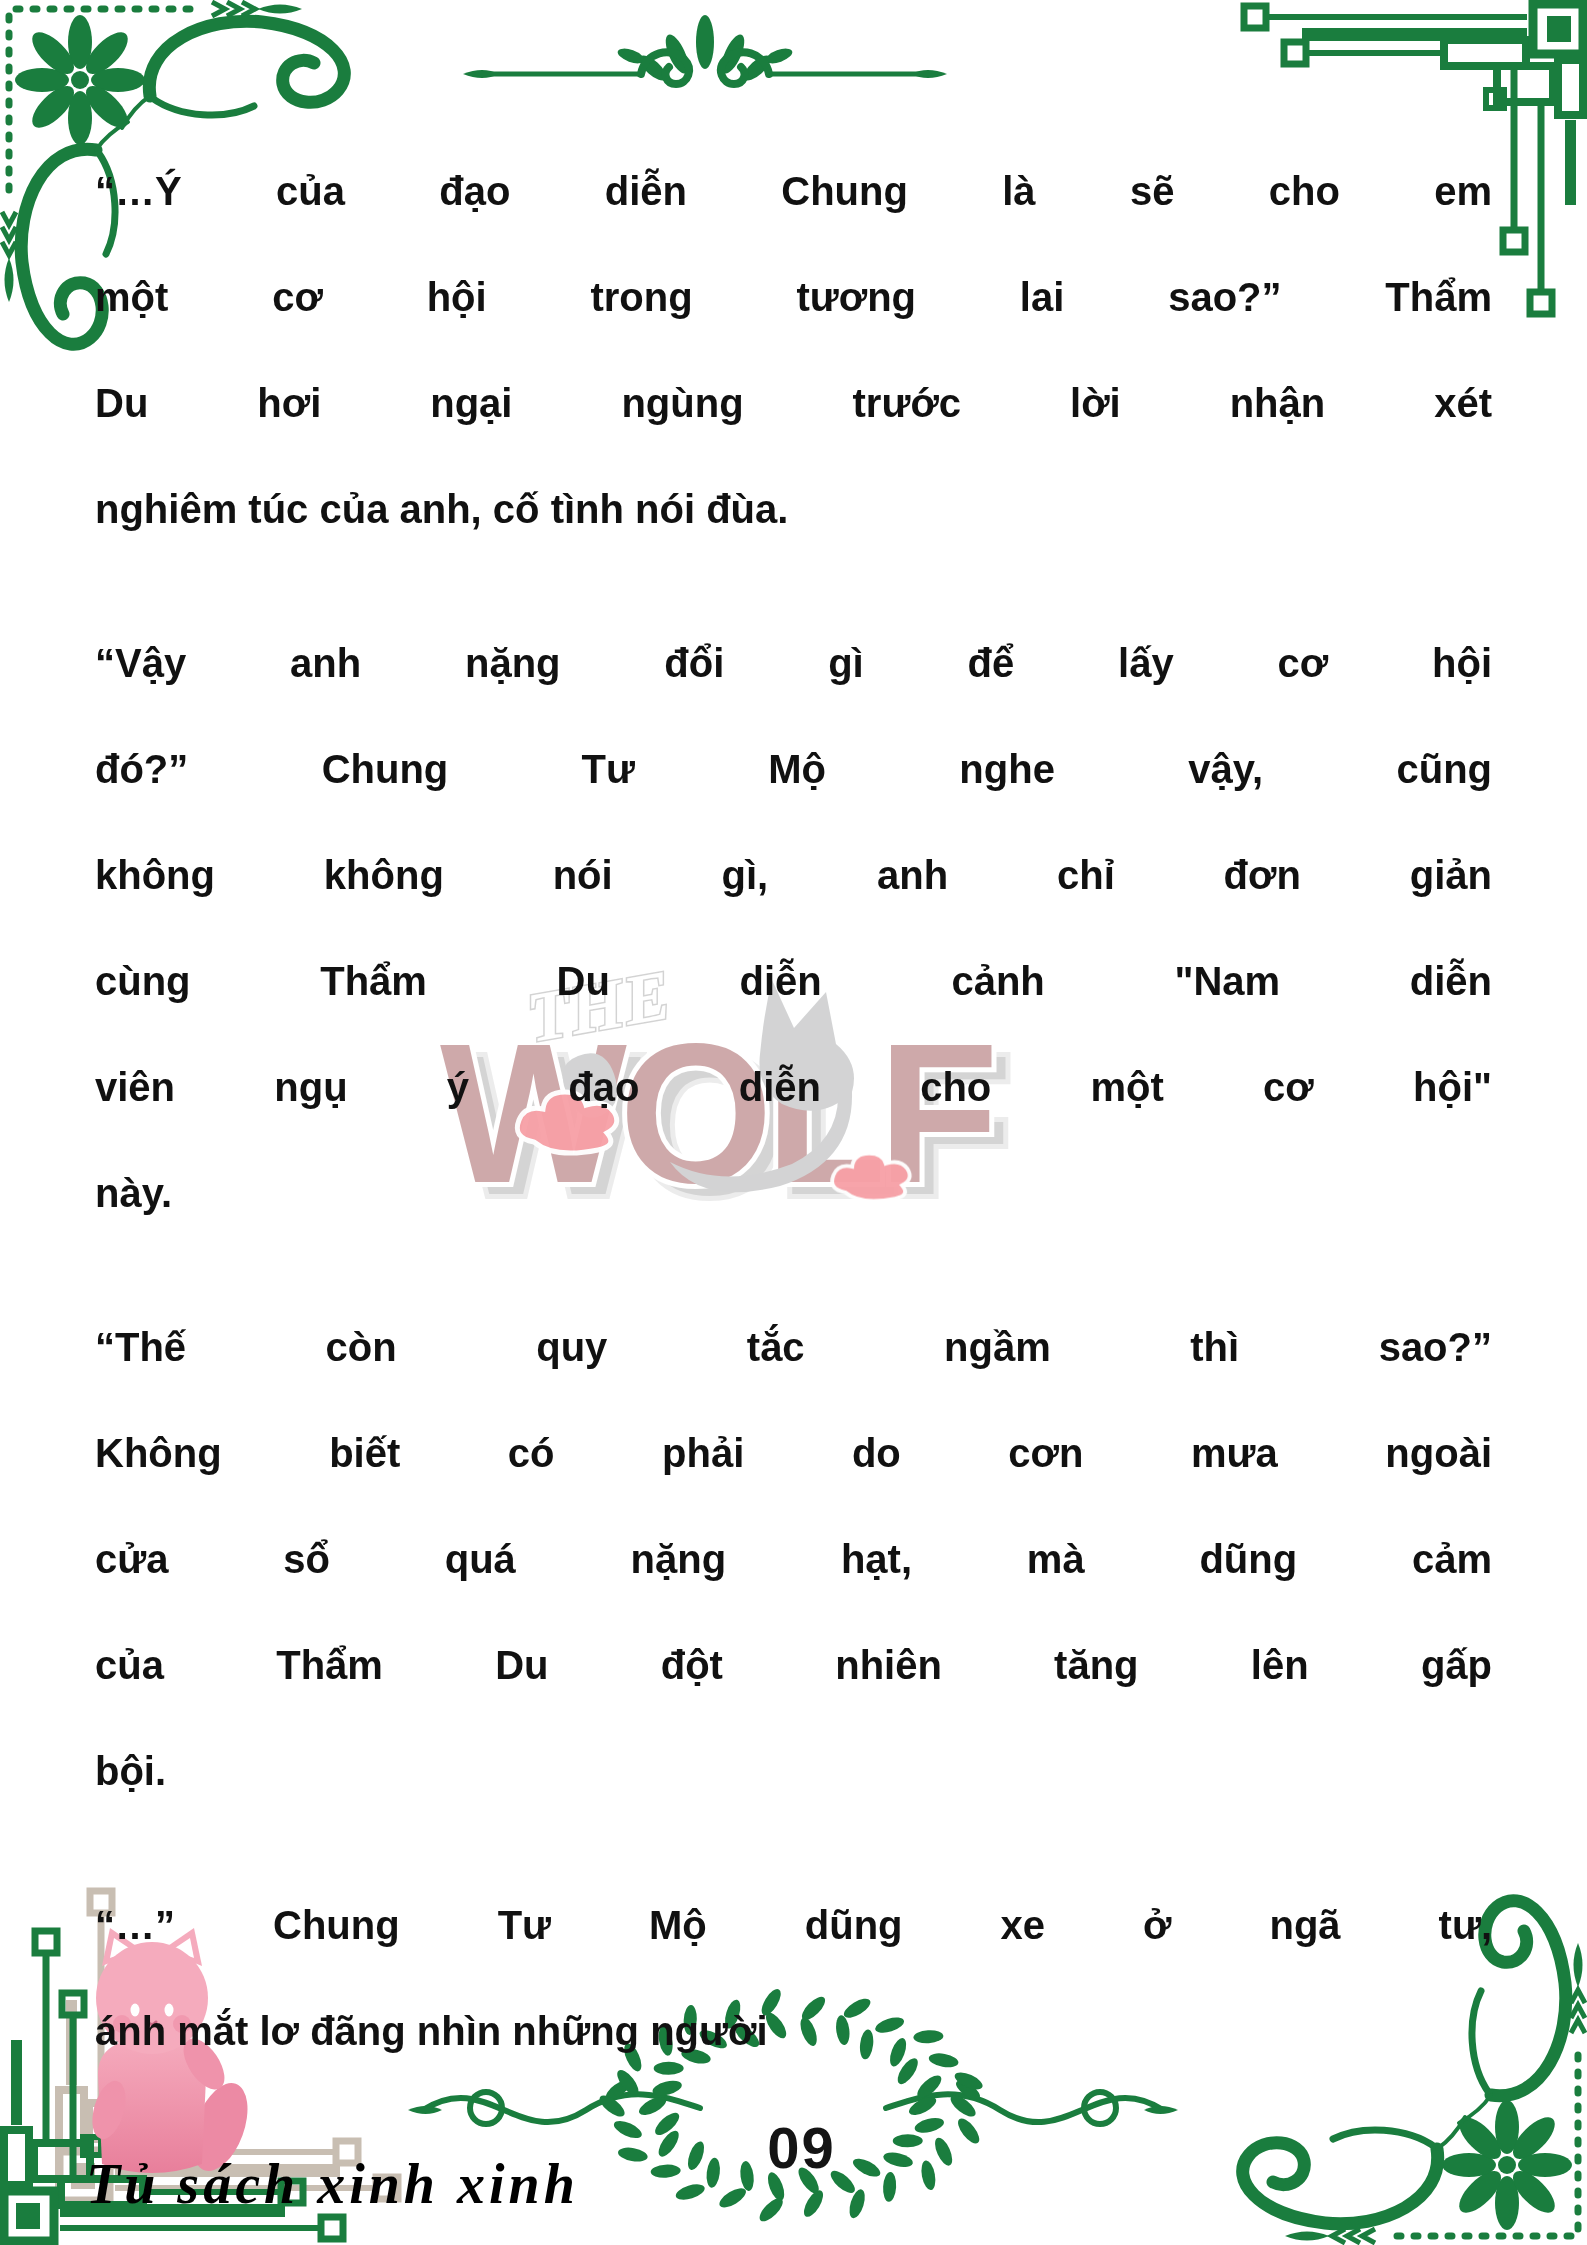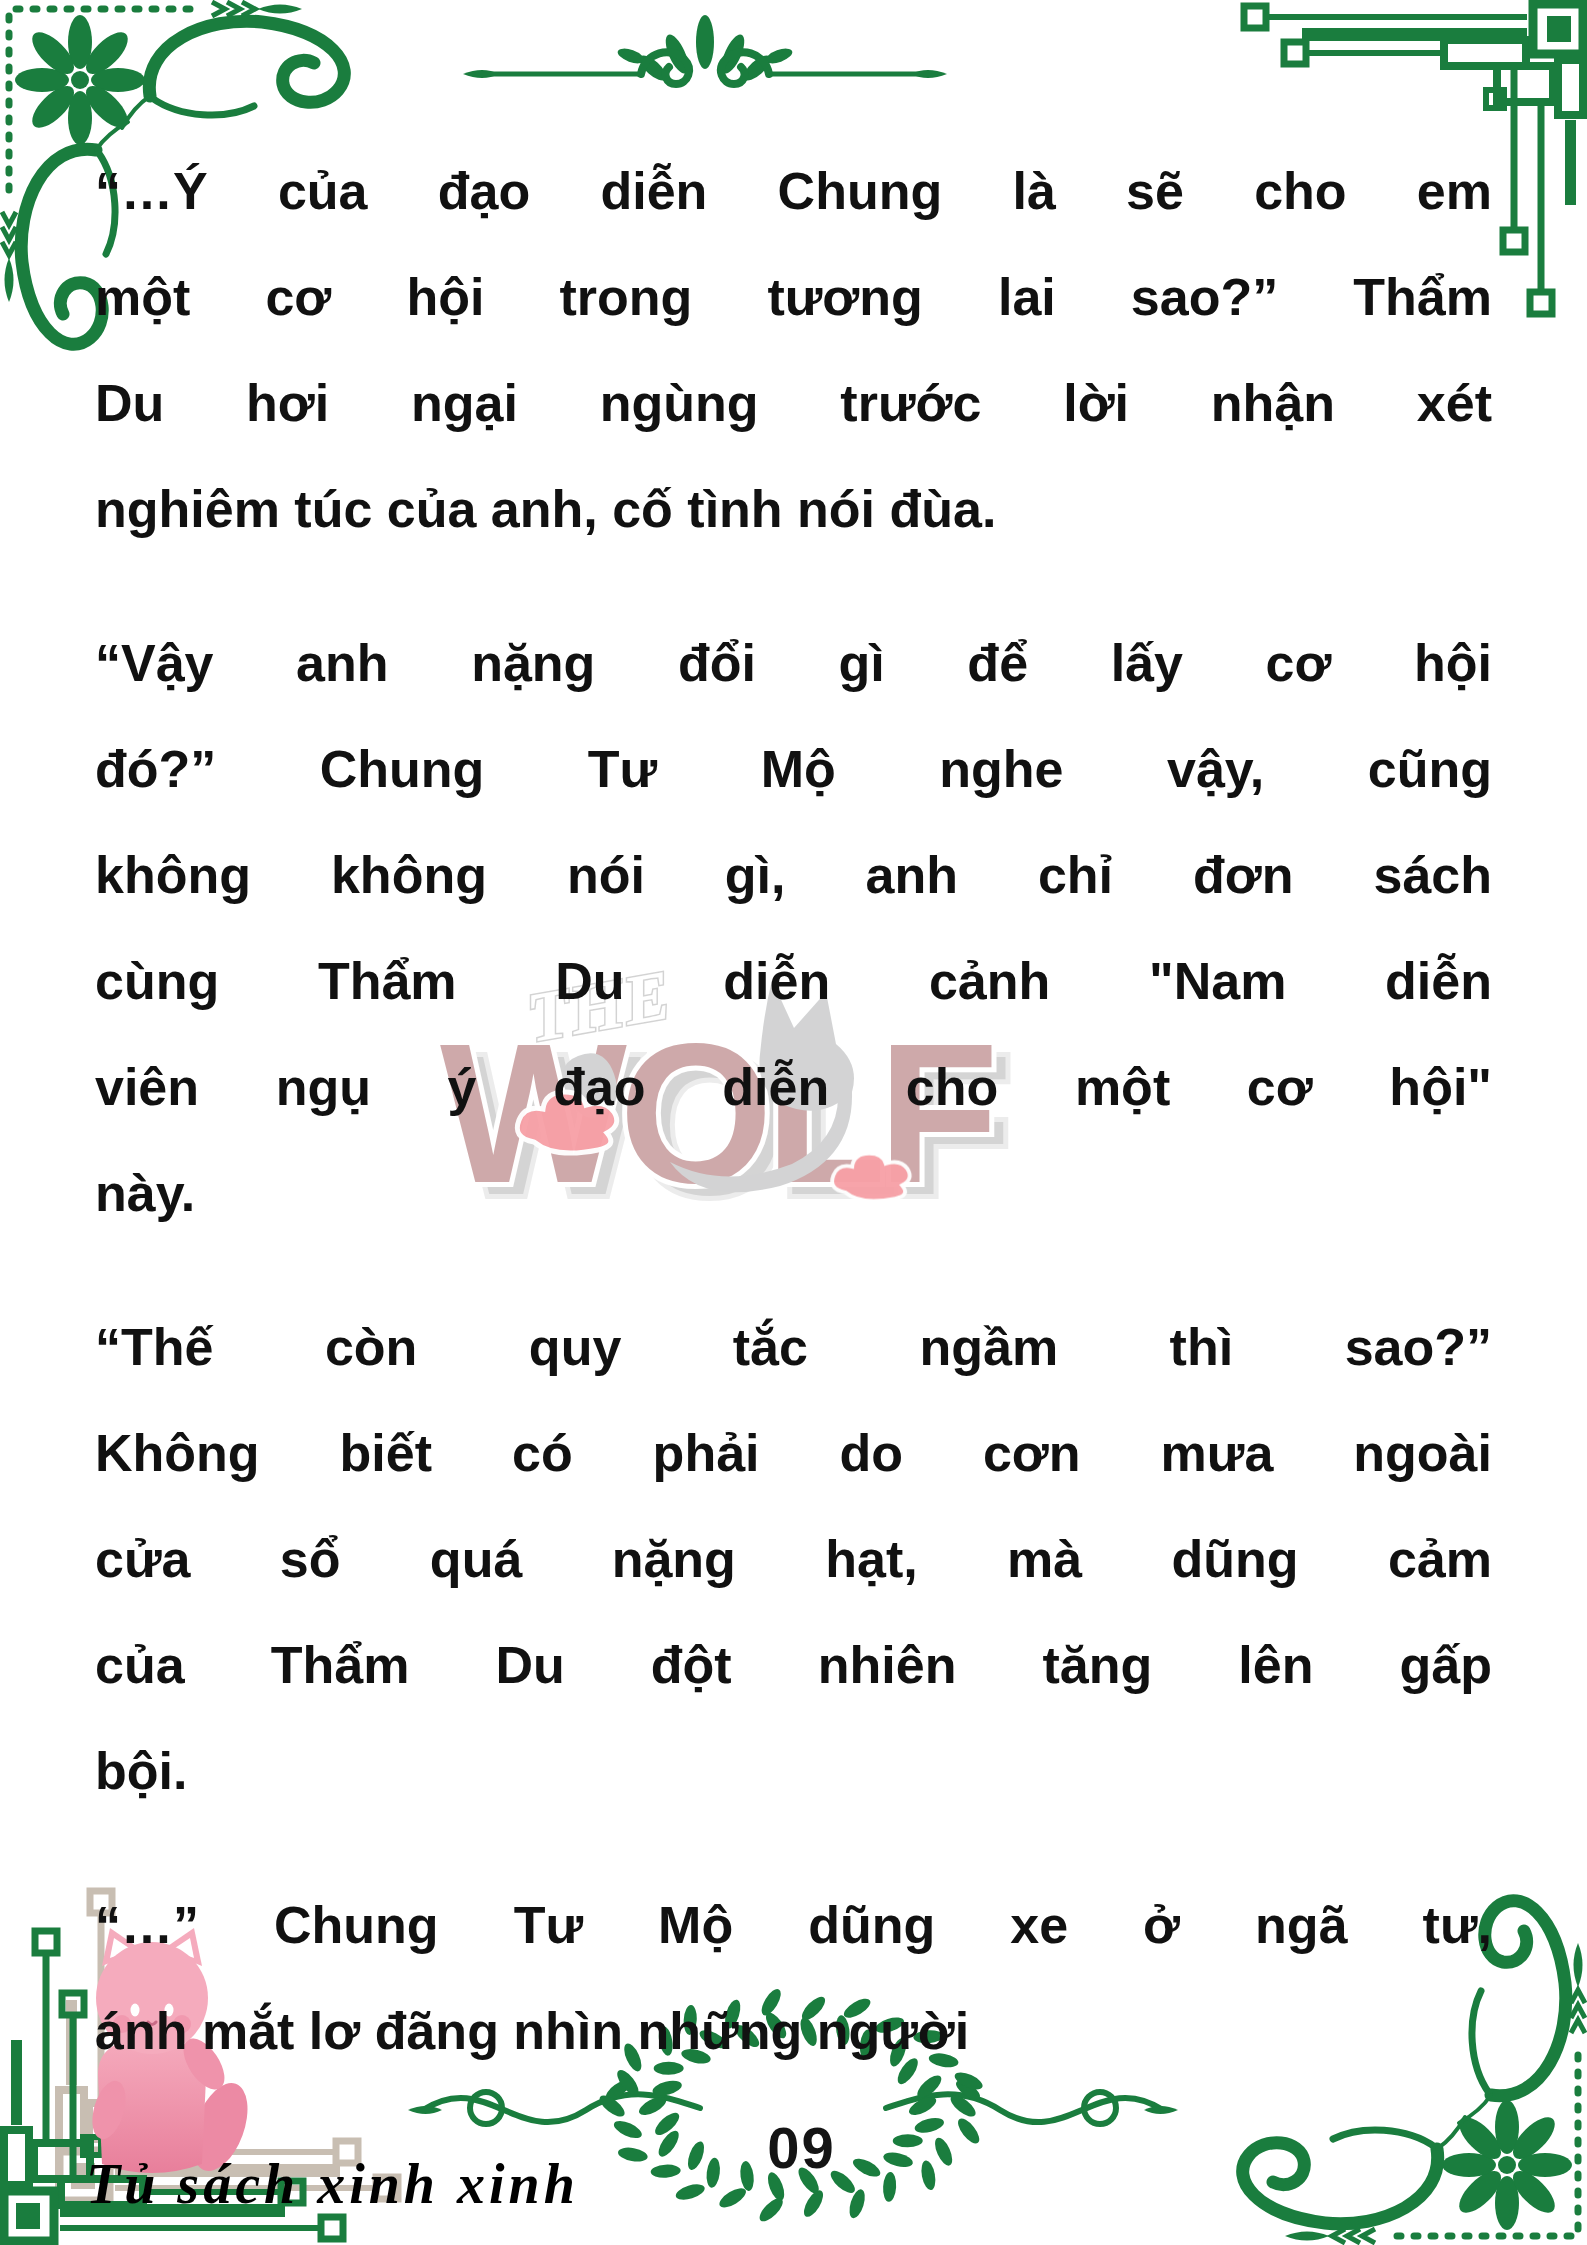--- a/index.html
+++ b/index.html
@@ -6,21 +6,21 @@
   .page{
     position:relative;width:1587px;height:2245px;background:#ffffff;
     overflow:hidden;font-family:"Liberation Sans",sans-serif;
   }
   svg.orn{position:absolute;color:#1a7d3e;}
   svg.orn.shadow{color:#a5937f;opacity:.6;}
 
   
   .text-block{
     position:absolute;left:95px;right:95px;top:138px;z-index:4;
-    color:#111111;font-weight:bold;font-size:52px;line-height:106px;
+    color:#111111;font-weight:bold;font-size:40px;line-height:106px;
   }
   .para{margin:0 0 48px 0;}
   .line{text-align:justify;text-align-last:justify;}
   .line.last{text-align-last:left;}
 
   
   .wm{position:absolute;left:420px;top:950px;z-index:2;}
   .wolf-main{font-family:"Liberation Sans",sans-serif;font-weight:bold;font-size:198px;
     fill:#8c3536;stroke:#ffffff;stroke-width:10px;paint-order:stroke;letter-spacing:-8px;}
   .wolf-shadow{font-family:"Liberation Sans",sans-serif;font-weight:bold;font-size:198px;
@@ -268,21 +268,21 @@
   <div class="text-block">
       <div class="para">
         <div class="line">“…Ý của đạo diễn Chung là sẽ cho em</div>
         <div class="line">một cơ hội trong tương lai sao?” Thẩm</div>
         <div class="line">Du hơi ngại ngùng trước lời nhận xét</div>
         <div class="line last">nghiêm túc của anh, cố tình nói đùa.</div>
       </div>
       <div class="para">
         <div class="line">“Vậy anh nặng đổi gì để lấy cơ hội</div>
         <div class="line">đó?” Chung Tư Mộ nghe vậy, cũng</div>
-        <div class="line">không không nói gì, anh chỉ đơn sách</div>
+        <div class="line">không không nói gì, anh chỉ đơn giản</div>
         <div class="line">cùng Thẩm Du diễn cảnh "Nam diễn</div>
         <div class="line">viên ngụ ý đạo diễn cho một cơ hội"</div>
         <div class="line last">này.</div>
       </div>
       <div class="para">
         <div class="line">“Thế còn quy tắc ngầm thì sao?”</div>
         <div class="line">Không biết có phải do cơn mưa ngoài</div>
         <div class="line">cửa sổ quá nặng hạt, mà dũng cảm</div>
         <div class="line">của Thẩm Du đột nhiên tăng lên gấp</div>
         <div class="line last">bội.</div>

